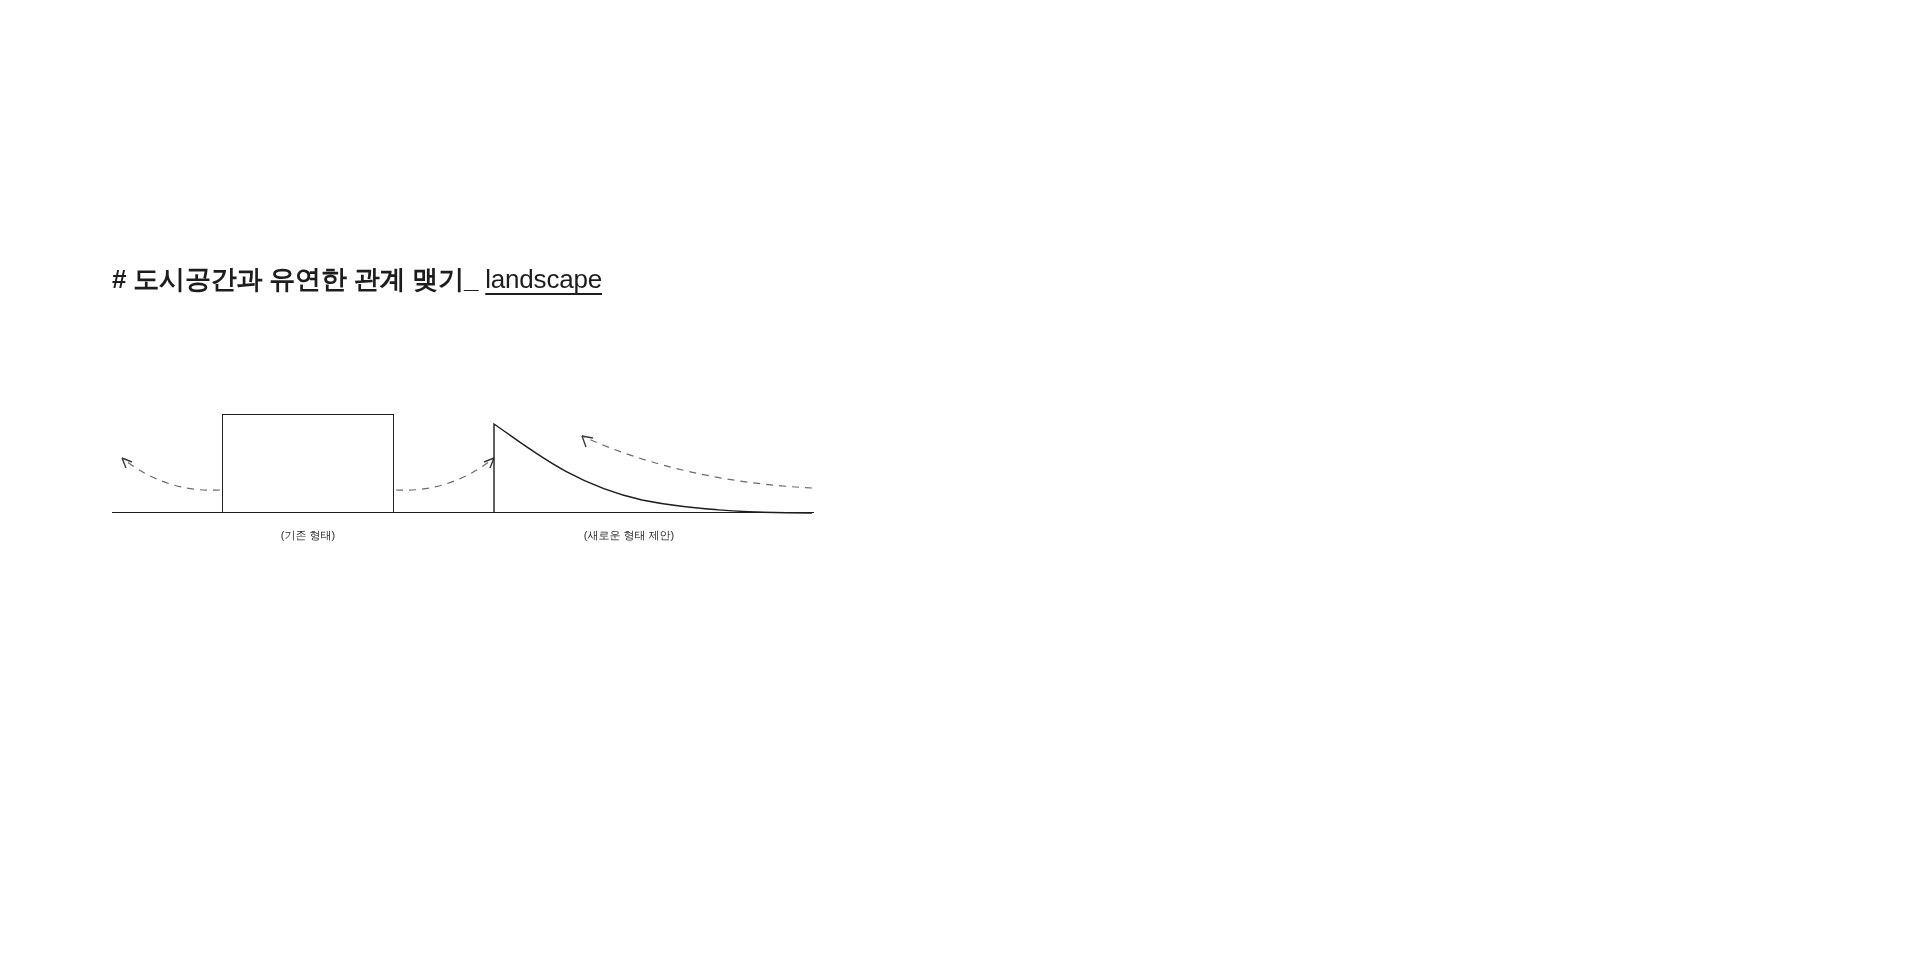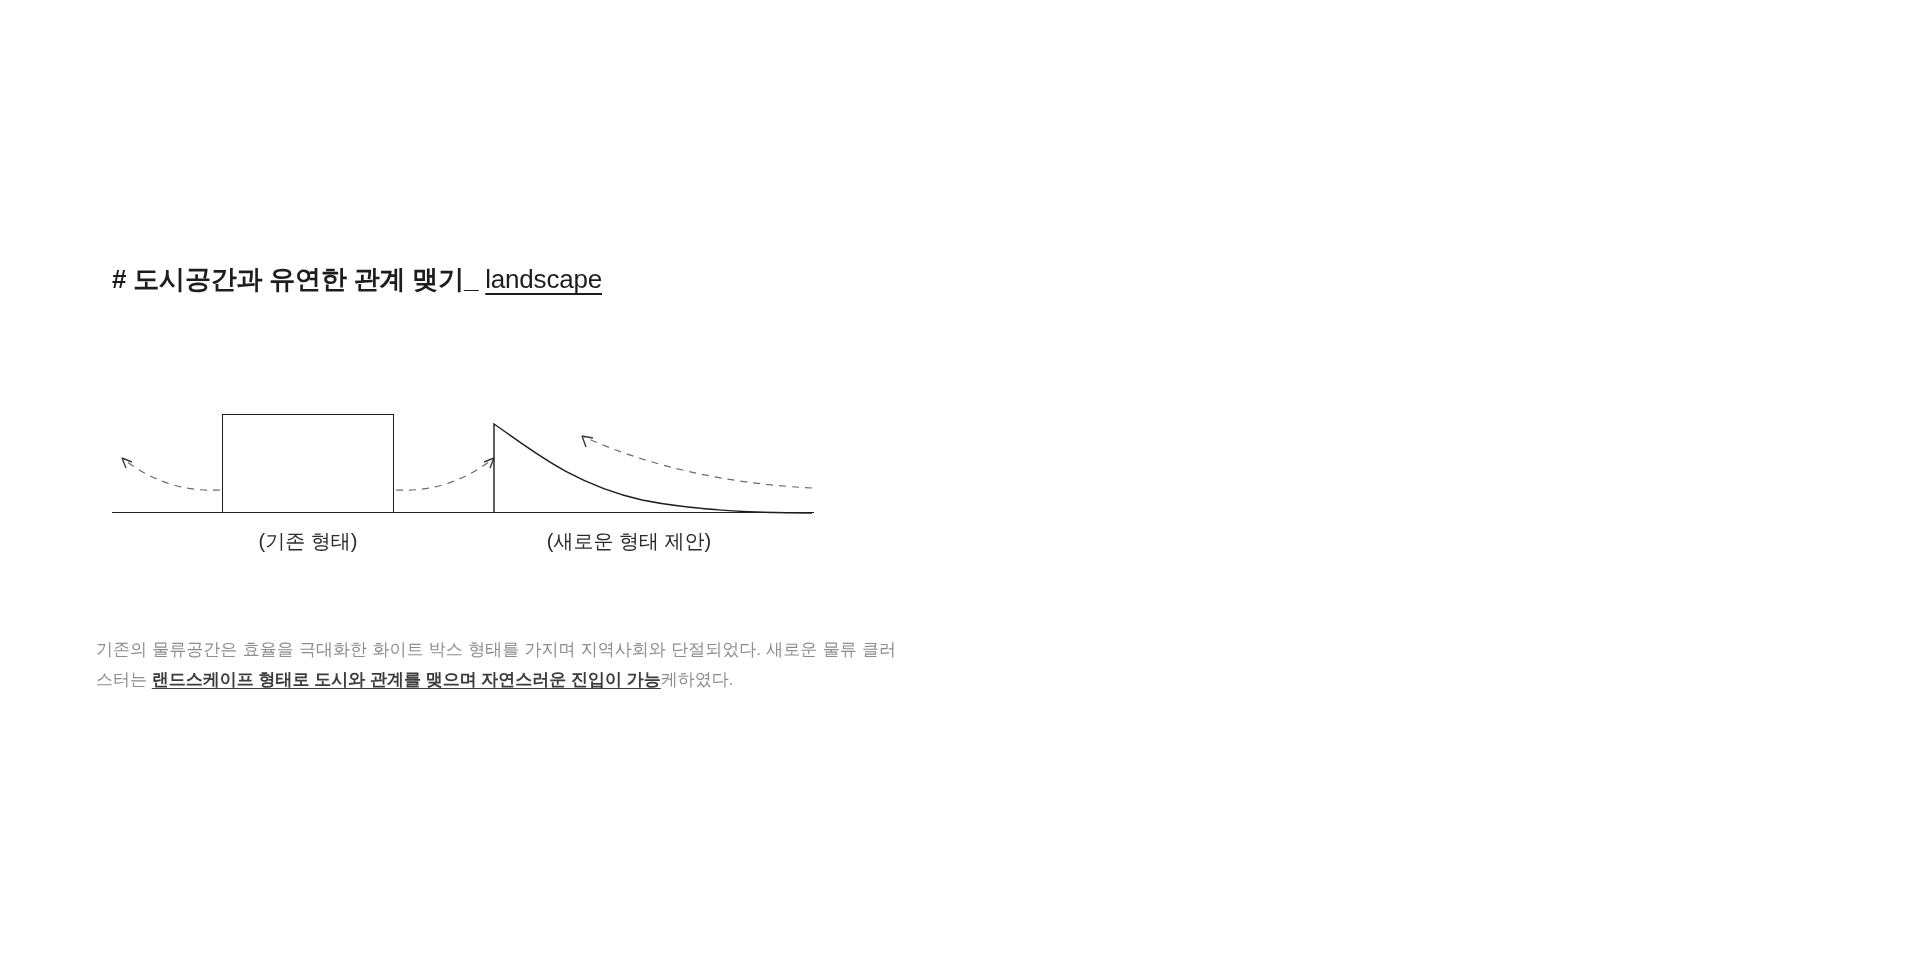--- a/index.html
+++ b/index.html
@@ -62,21 +62,21 @@
     top: 34px;
     width: 172px;
     height: 98px;
     border: 1.4px solid #1d1d1d;
     border-bottom: none;
     background: #fff;
     box-sizing: border-box;
   }
   .caption {
     position: absolute;
-    font-size: 20px;
+    font-size: 11px;
     color: #2b2b2b;
     white-space: nowrap;
     text-align: center;
   }
   svg.overlay {
     position: absolute;
     left: 0;
     top: 0;
     overflow: visible;
   }
@@ -126,23 +126,20 @@
       <path d="M700 108 C 620 104, 540 88, 470 56" stroke="#6b6b6b" stroke-width="1.2" fill="none" stroke-dasharray="7 6"></path>
       <path d="M470 56 L 481 58 M470 56 L 474 67" stroke="#3a3a3a" stroke-width="1.4" fill="none"></path>
     </svg>
 
     <div class="baseline" style="left:382px; top:132px; width:320px;"></div>
 
     <div class="caption" style="left:116px; top:148px; width:160px;">(기존 형태)</div>
     <div class="caption" style="left:417px; top:148px; width:200px;">(새로운 형태 제안)</div>
   </div>
 
-  <div class="body-text" id="body-left">
-    <span>기존의 물류공간은 효율을 극대화한 화이트 박스 형태를 가지며 지역사회와 단절되었다. 새로운 물류 클러스터는 </span><span class="em">랜드스케이프 형태로 도시와 관계를 맺으며 자연스러운 진입이 가능</span><span>케하였다.</span>
-  </div>
 </div>
 
 <div class="panel panel-right">
 
   
 
   
 
   
 </div>

